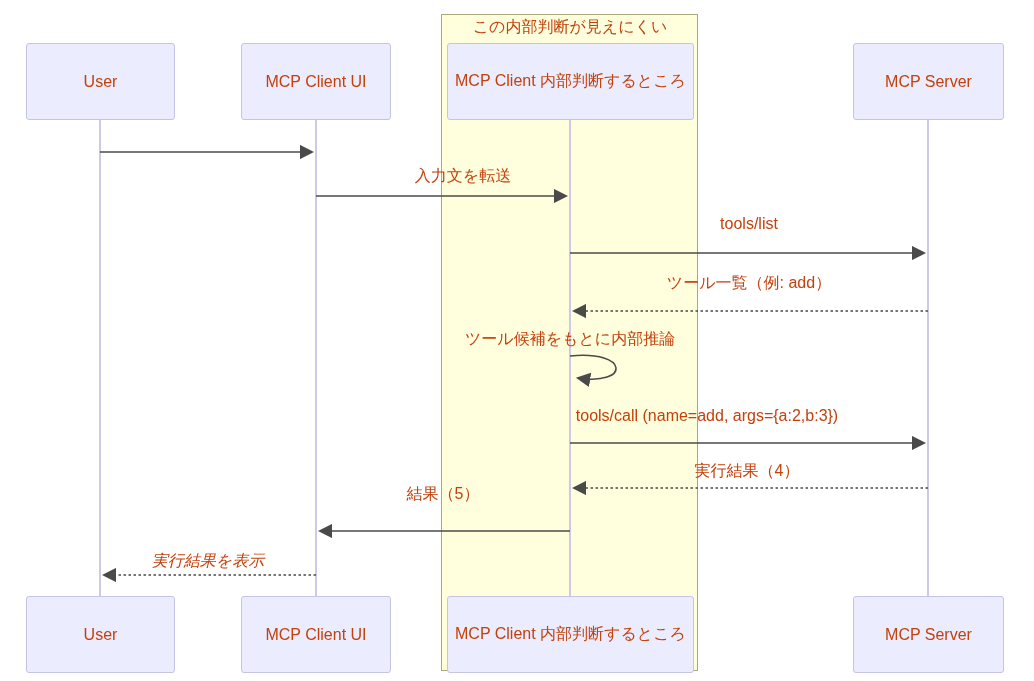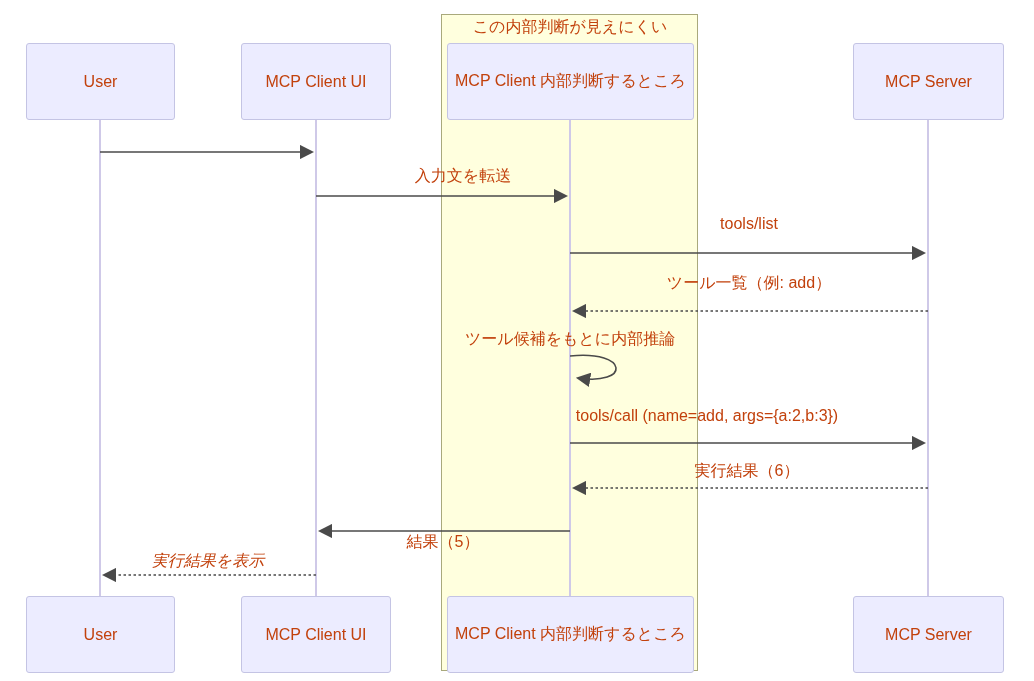--- a/index.html
+++ b/index.html
@@ -72,17 +72,17 @@
   <div class="actor" style="left:26px;  top:596px; width:149px;">User</div>
   <div class="actor" style="left:241px; top:596px; width:150px;">MCP Client UI</div>
   <div class="actor" style="left:447px; top:596px; width:247px;">MCP Client 内部判断するところ</div>
   <div class="actor" style="left:853px; top:596px; width:151px;">MCP Server</div>
 
   <div class="msg" style="left:443px; top:166px;margin-left:20px;">入力文を転送</div>
   <div class="msg" style="left:749px; top:215px;">tools/list</div>
   <div class="msg" style="left:749px; top:273px;">ツール一覧（例: add）</div>
   <div class="msg" style="left:570px; top:329px;">ツール候補をもとに内部推論</div>
   <div class="msg" style="left:707px; top:407px;">tools/call (name=add, args={a:2,b:3})</div>
-  <div class="msg" style="left:747px; top:461px;">実行結果（6）</div>
-  <div class="msg" style="left:443px; top:532px;">結果（5）</div>
+  <div class="msg" style="left:747px; top:461px;">実行結果（4）</div>
+  <div class="msg" style="left:443px; top:484px;">結果（5）</div>
   <div class="msg" style="left:208px; top:551px;font-style:italic;">実行結果を表示</div>
 
 </div>
 
 </body></html>

